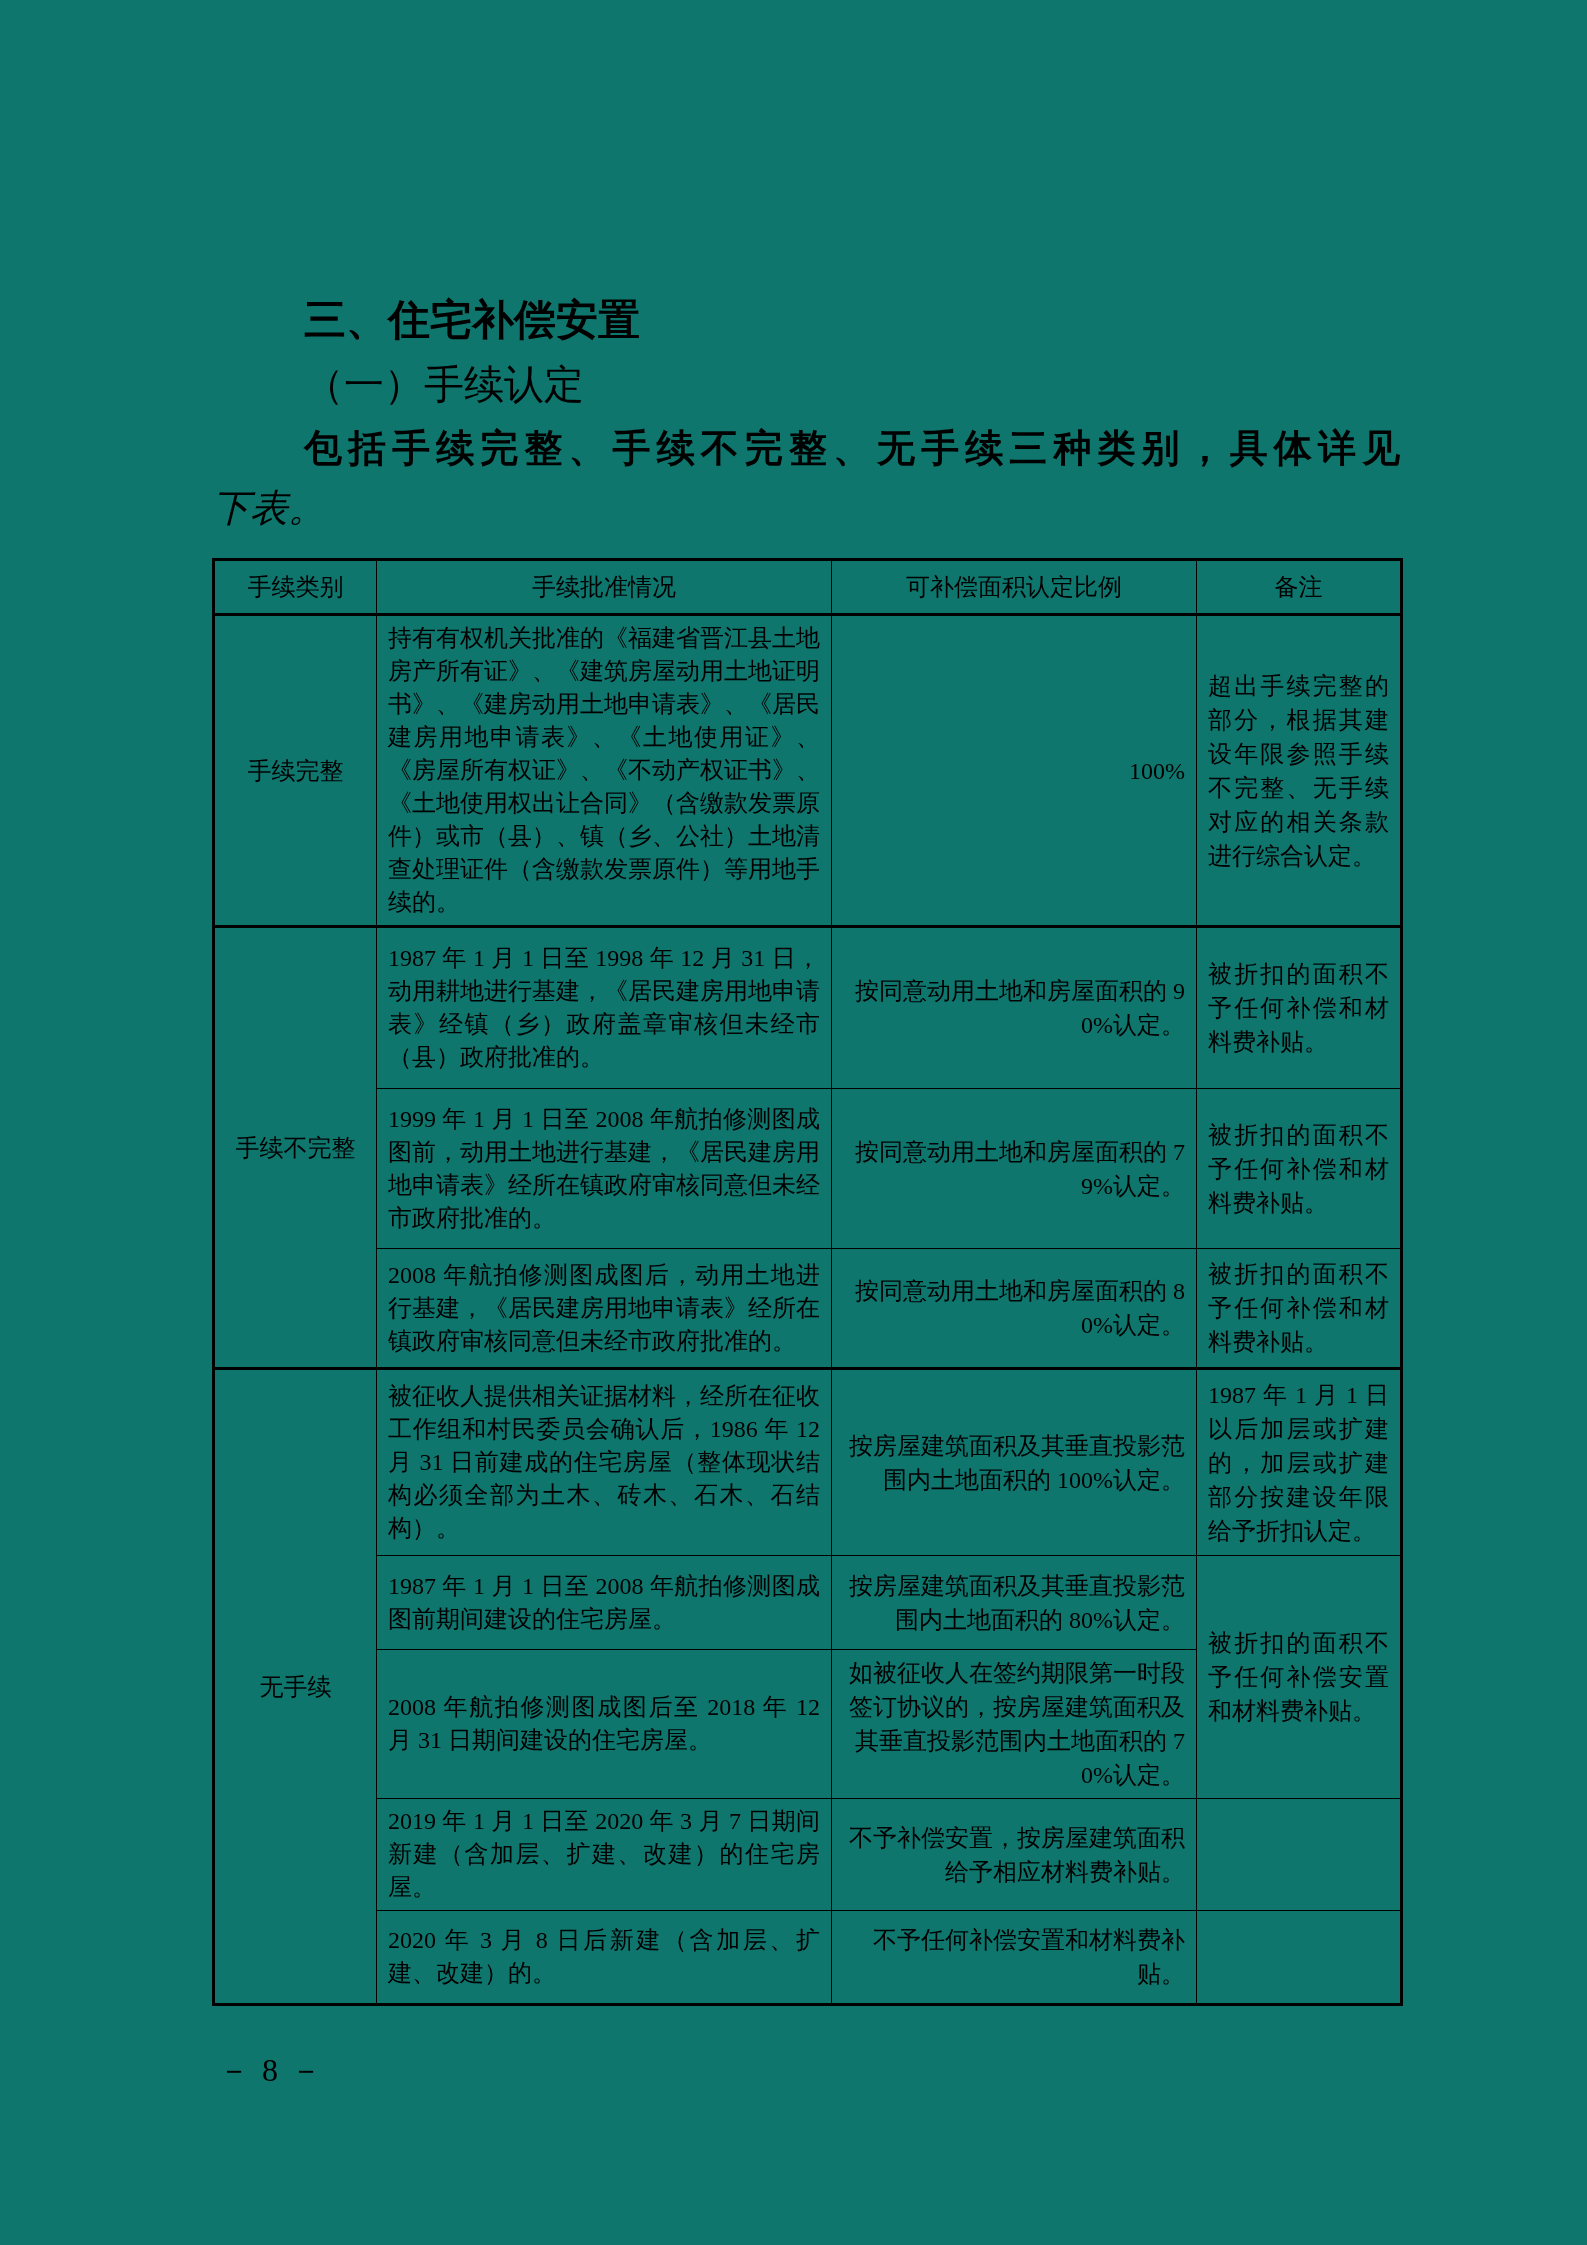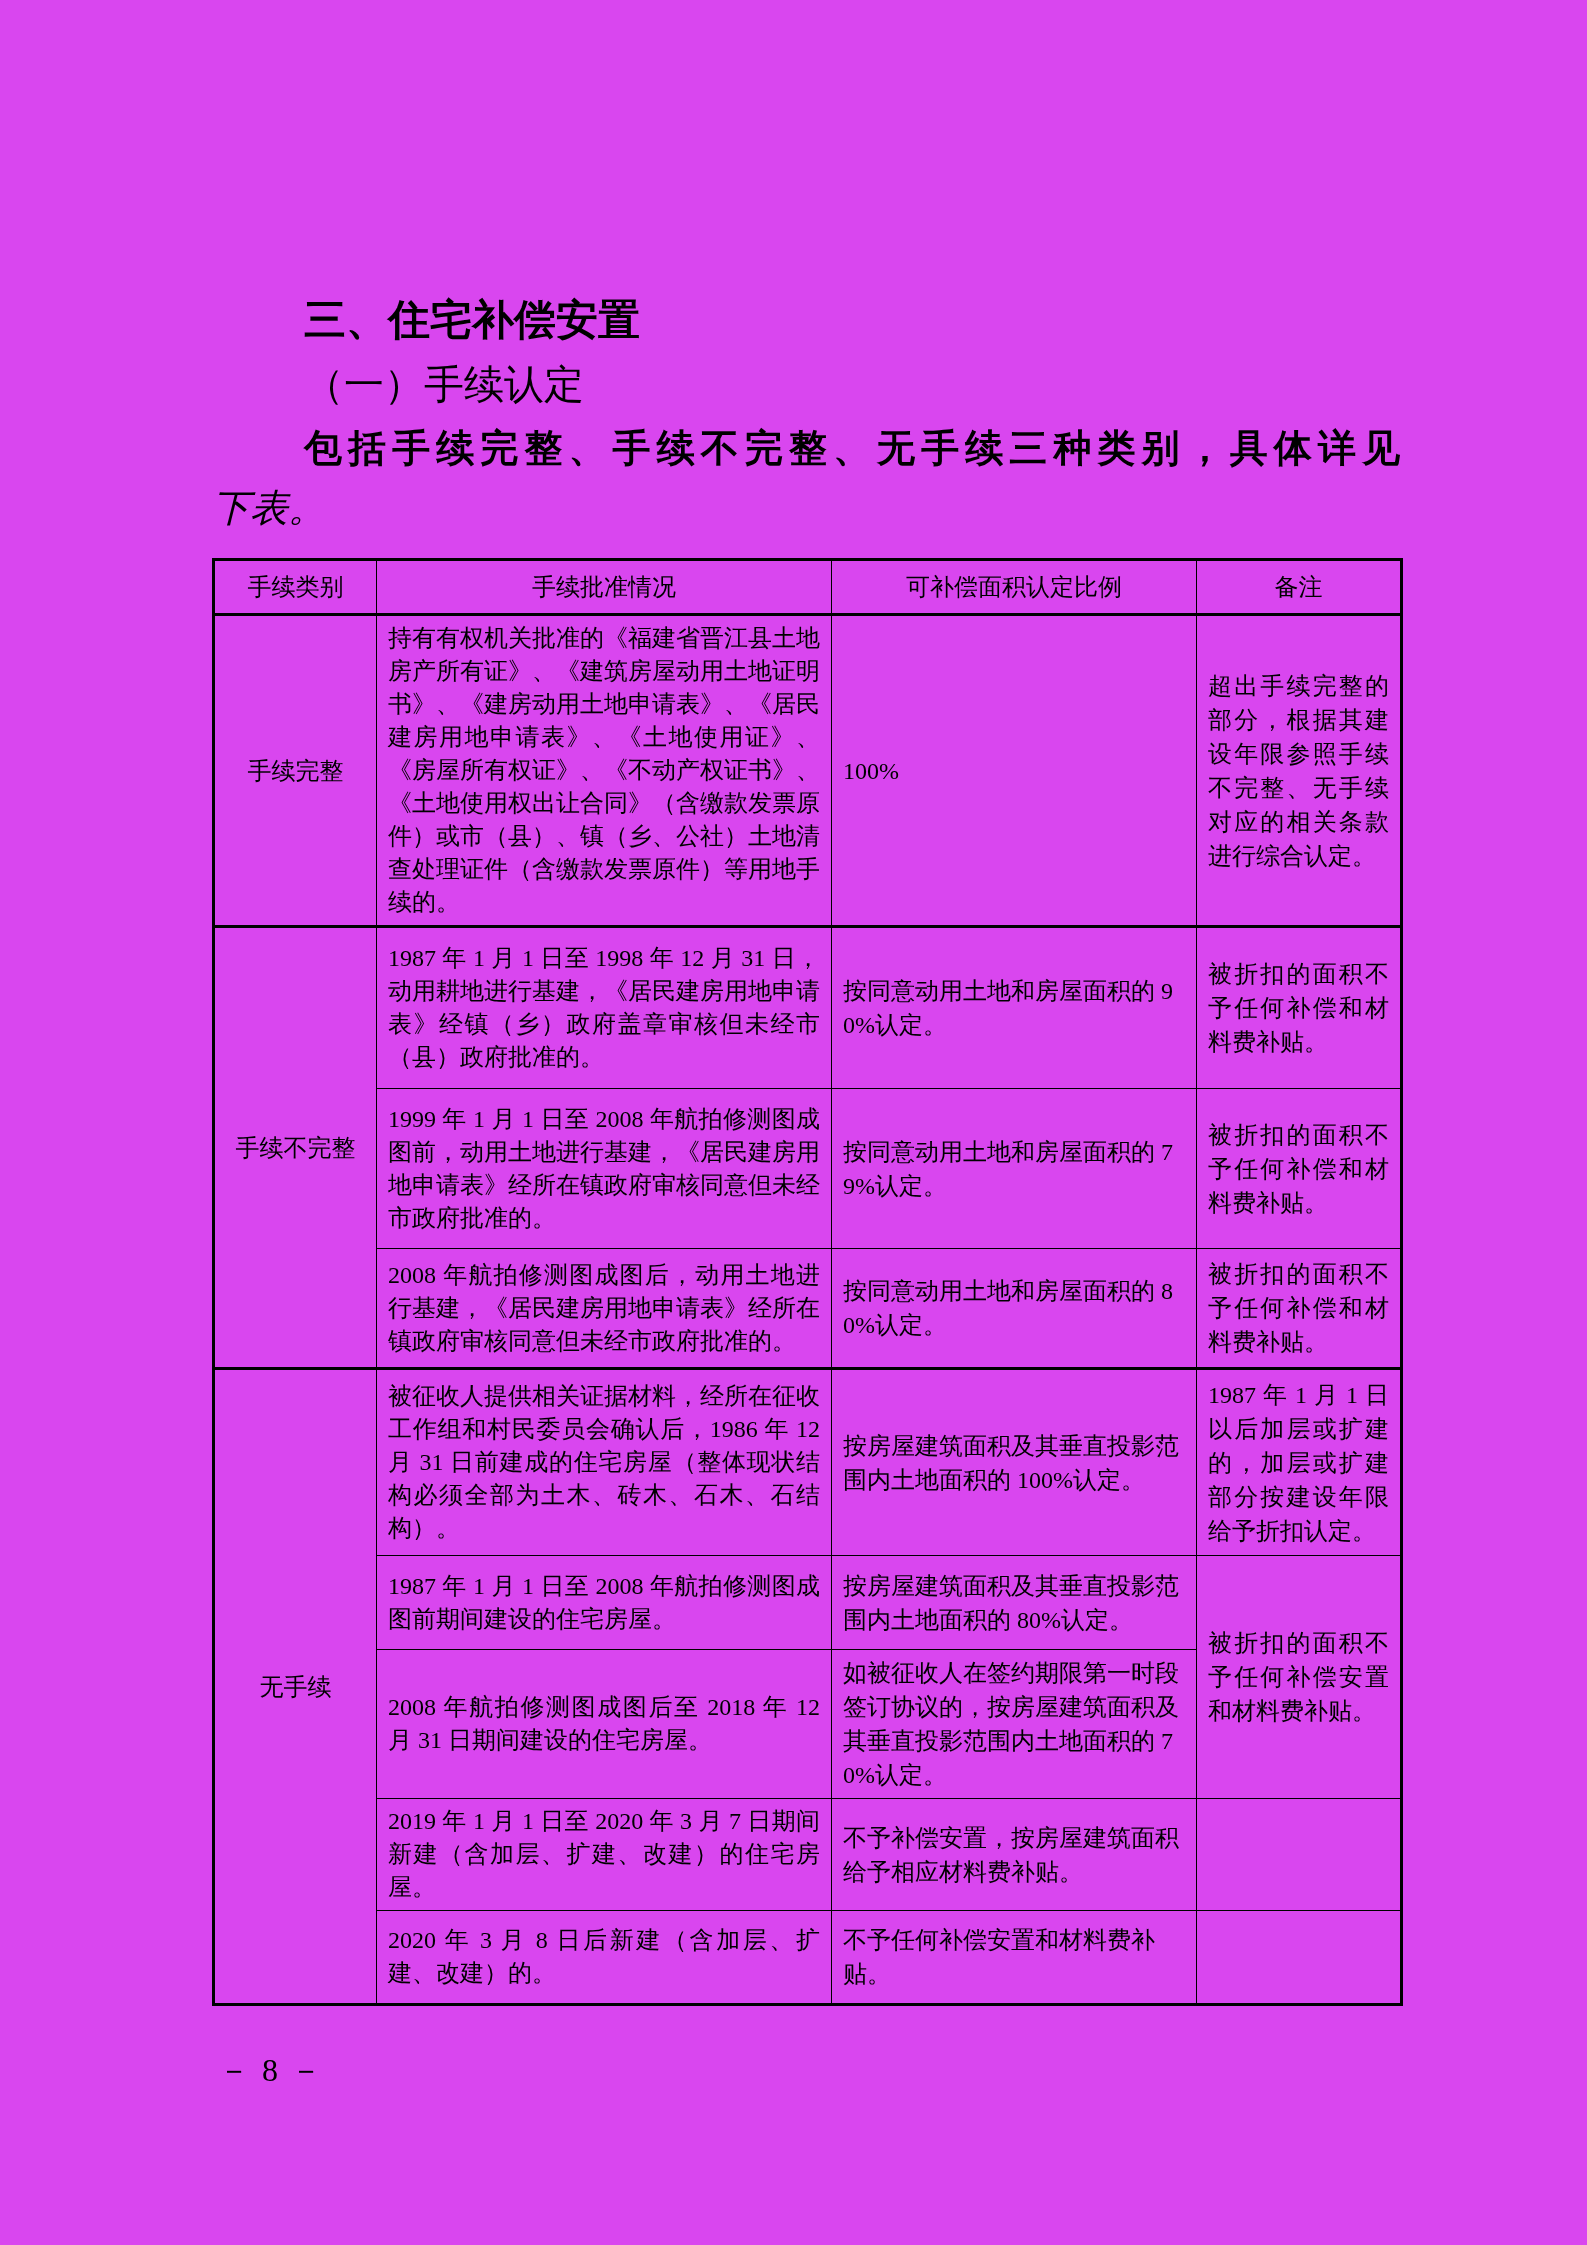--- a/index.html
+++ b/index.html
@@ -1,18 +1,18 @@
 <!DOCTYPE html>
 <html><head>
 <meta charset="utf-8">
 <style>
   html,body { margin:0; padding:0; background:#ffffff; }
   .page {
     position:relative; width:1587px; height:2245px;
-    background:#d946ef; color:#000;
+    background:#0f766e; color:#000;
     font-family:"Liberation Serif", serif;
     overflow:hidden;
   }
   .doc { position:absolute; left:212px; top:294px; width:1188px; }
 
   .title {
     margin:0 0 0 92px;
     font-family:"Liberation Sans", sans-serif;
     font-weight:700; font-size:42px; line-height:52px;
   }
@@ -36,21 +36,21 @@
     border:1.5px solid #000;
     font-size:24px; font-weight:400;
     vertical-align:middle;
     padding:6px 11px;
     word-break:break-all;
   }
   .proc thead th { border-bottom:3px solid #000; text-align:center; padding:4px; line-height:32px; }
   .proc tr.sec-start td { border-top:3px solid #000; }
   td.cat { text-align:center; padding:4px; line-height:32px; }
   td.approval { text-align:justify; line-height:33px; }
-  td.ratio   { text-align:left; line-height:34px; }
+  td.ratio   { text-align:right; line-height:34px; }
   td.remark  { text-align:justify; line-height:34px; }
 
   .page-num {
     position:absolute; left:218px; top:2050px;
     font-size:32px; line-height:40px; letter-spacing:2px;
   }
 </style>
 </head>
 <body>
 

